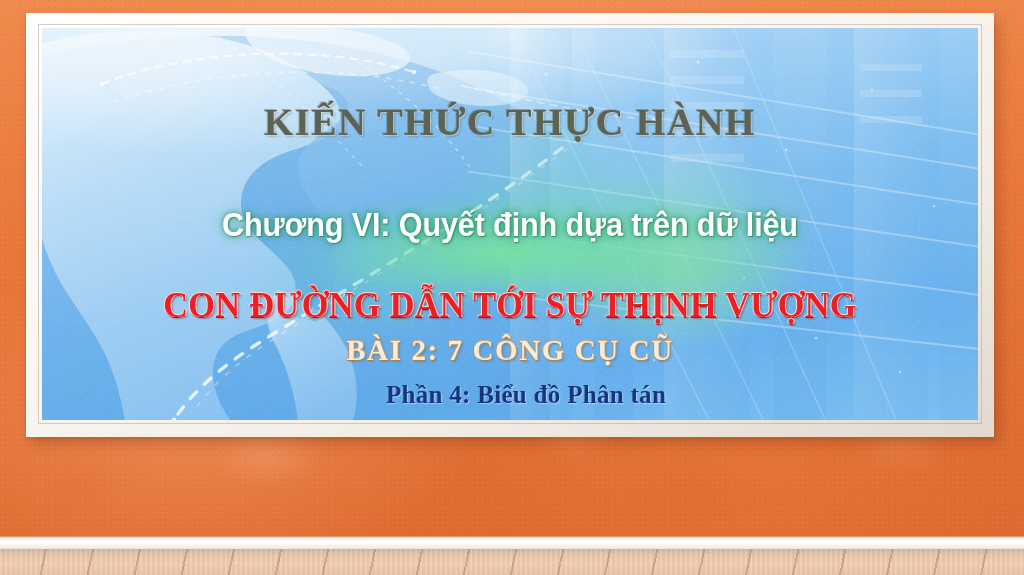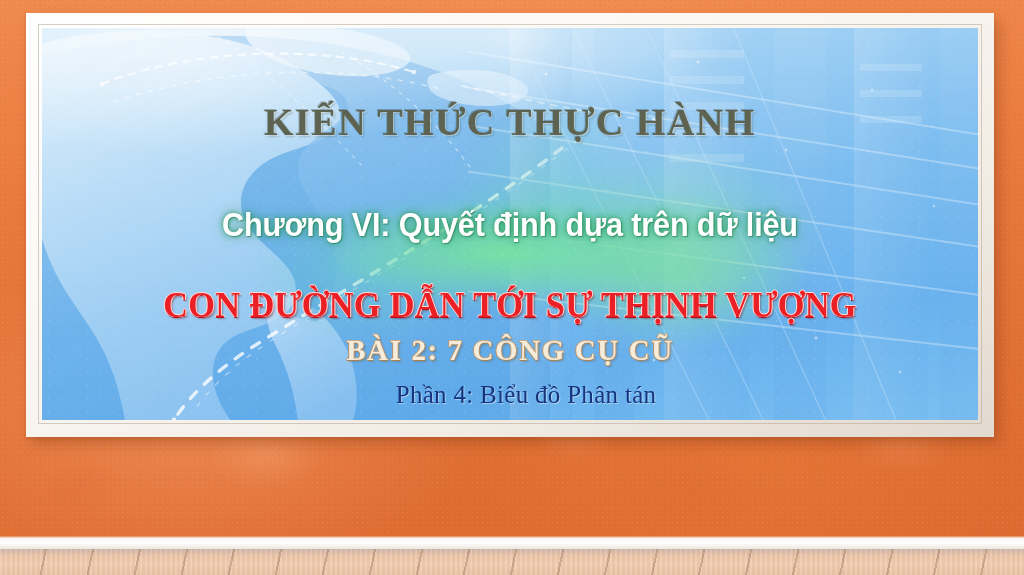--- a/index.html
+++ b/index.html
@@ -276,21 +276,21 @@
       0 -1px 0 #cbab86,
       2px 2px 2px rgba(110,80,45,.35);
     white-space: nowrap;
   }
 
   .t-phan4 {
     position: absolute;
     left: 0; right: 0;
     top: 353px;
     font-family: "Liberation Serif", "DejaVu Serif", serif;
-    font-weight: normal;
+    font-weight: bold;
     font-size: 25px;
     letter-spacing: .3px;
     color: #17357f;
     text-shadow: 1px 1px 1px rgba(255,255,255,.45);
     white-space: nowrap;
     padding-left: 32px;
   }
 </style>
 </head>
 <body>

